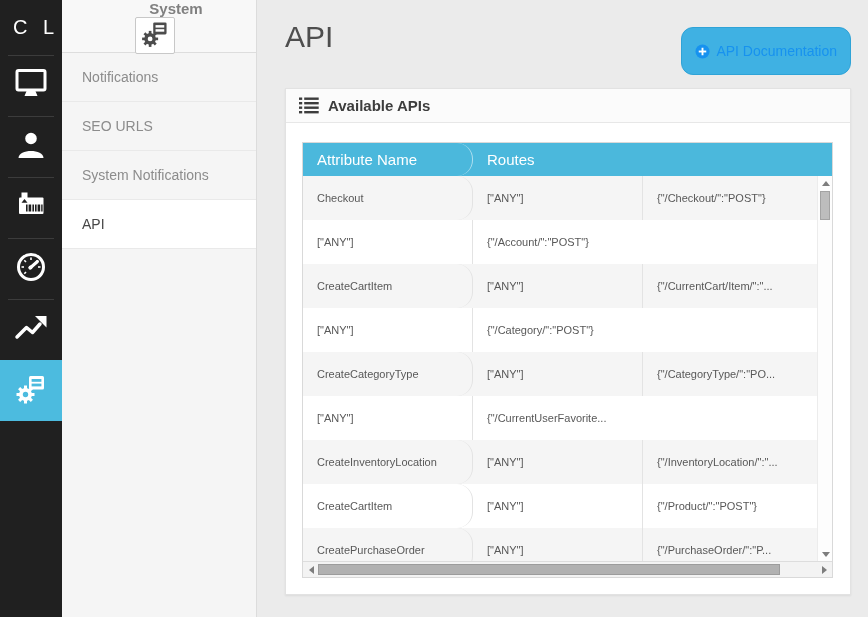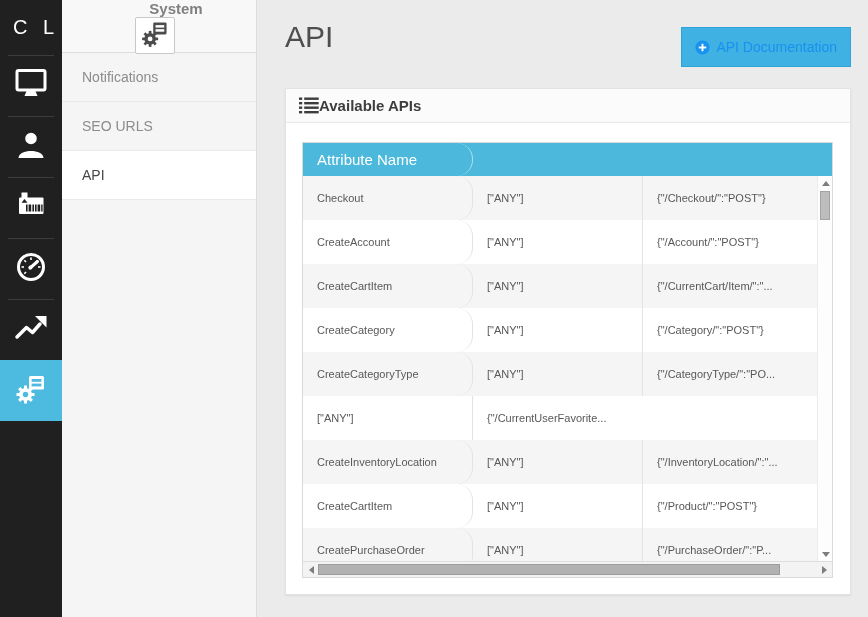--- a/index.html
+++ b/index.html
@@ -23,29 +23,29 @@
   .subnav-title { flex:1; text-align:center; padding-left:34px; font-size:15px; font-weight:bold; color:#808080; }
   .subnav-gear { width:40px; height:38px; margin-right:9px; background:#fff; border:1px solid #c8c8c8;
                  border-radius:2px; display:flex; align-items:center; justify-content:center; cursor:pointer; }
   .subnav-item { height:49px; line-height:49px; padding-left:20px; font-size:14px; color:#8c8c8c;
                  border-bottom:1px solid #e9e9e9; cursor:pointer; }
   .subnav-item.selected { background:#fff; color:#474747; }
 
   
   .main { position:absolute; left:257px; top:0; right:0; bottom:0; }
   .page-title { position:absolute; top:20px; left:28px; font-size:30px; font-weight:400; color:#4e4e4e; }
-  .doc-btn { position:absolute; top:27px; right:17px; height:40px; padding:0 13px;
-             background:#3fb1e3; border:1px solid #2fa3d7; border-radius:0;
+  .doc-btn { position:absolute; top:27px; right:17px; height:48px; padding:0 13px;
+             background:#3fb1e3; border:1px solid #2fa3d7; border-radius:12px;
              color:#1792ef; font-size:14px; font-family:"Liberation Sans",sans-serif;
              display:flex; align-items:center; gap:6px; cursor:pointer; }
 
   .panel { position:absolute; left:28px; right:17px; top:88px; bottom:22px; background:#fff;
            border:1px solid #e2e2e2; box-shadow:0 1px 2px rgba(0,0,0,0.07); }
   .panel-header { height:34px; background:#fbfbfb; border-bottom:1px solid #e7e7e7;
-                  display:flex; align-items:center; padding-left:13px;
+                  display:flex; align-items:center; gap:9px; padding-left:13px;
                   font-size:15px; font-weight:bold; color:#3d3d3d; }
 
   
   .table { position:absolute; left:16px; right:17px; top:53px; border:1px solid #d9d9d9; }
   .thead { display:flex; height:33px; background:#4bb8dc; }
   .th { line-height:33px; padding-left:14px; color:#fff; font-size:15px; border-right:1px solid rgba(255,255,255,0.55); }
   .th.c2 { border-right:none; }
   .c0 { width:170px; flex:none;border-radius:16px; } .c1 { width:170px; flex:none; } .c2 { flex:1; min-width:0; }
 
   .tbody-viewport { display:flex; height:385px; overflow:hidden; background:#fff; }
@@ -187,20 +187,21 @@
             </g>
             <circle cx="12.5" cy="23.5" r="6.5" fill="#4c4c4c"></circle>
             <circle cx="12.5" cy="23.5" r="2.7" fill="#fff"></circle>
           </svg>
         </span>
       </button>
     </div>
     <div>
         <div class="subnav-item">Notifications</div>
         <div class="subnav-item">SEO URLS</div>
+        <div class="subnav-item">System Notifications</div>
         <div class="subnav-item selected">API</div>
       </div>
   </nav>
 
   <main class="main">
     <h1 class="page-title">API</h1>
 
     <button class="doc-btn">
       <span style="display:flex;">
         <svg width="15" height="15" viewBox="0 0 16 16">
@@ -225,41 +226,40 @@
             <rect x="0" y="14" width="3.2" height="2.4"></rect>
               <rect x="5.2" y="14" width="14.5" height="2.4"></rect>
           </svg>
         </span>
         <span>Available APIs</span>
       </div>
 
       <div class="table">
         <div class="thead">
           <div class="th c0">Attribute Name</div>
+          <div class="th c2">Routes</div>
         </div>
 
         <div class="tbody-viewport">
           <div class="tbody">
               <div class="trow odd">
                 <div class="tcell c0">Checkout</div>
                 <div class="tcell c1">["ANY"]</div>
                 <div class="tcell c2">{"/Checkout/":"POST"}</div>
               </div>
               <div class="trow">
-                <div class="tcell c0">CreateAccount</div>
                 <div class="tcell c1">["ANY"]</div>
                 <div class="tcell c2">{"/Account/":"POST"}</div>
               </div>
               <div class="trow odd">
                 <div class="tcell c0">CreateCartItem</div>
                 <div class="tcell c1">["ANY"]</div>
                 <div class="tcell c2">{"/CurrentCart/Item/":"...</div>
               </div>
               <div class="trow">
-                <div class="tcell c0">CreateCategory</div>
                 <div class="tcell c1">["ANY"]</div>
                 <div class="tcell c2">{"/Category/":"POST"}</div>
               </div>
               <div class="trow odd">
                 <div class="tcell c0">CreateCategoryType</div>
                 <div class="tcell c1">["ANY"]</div>
                 <div class="tcell c2">{"/CategoryType/":"PO...</div>
               </div>
               <div class="trow">
                 <div class="tcell c1">["ANY"]</div>

